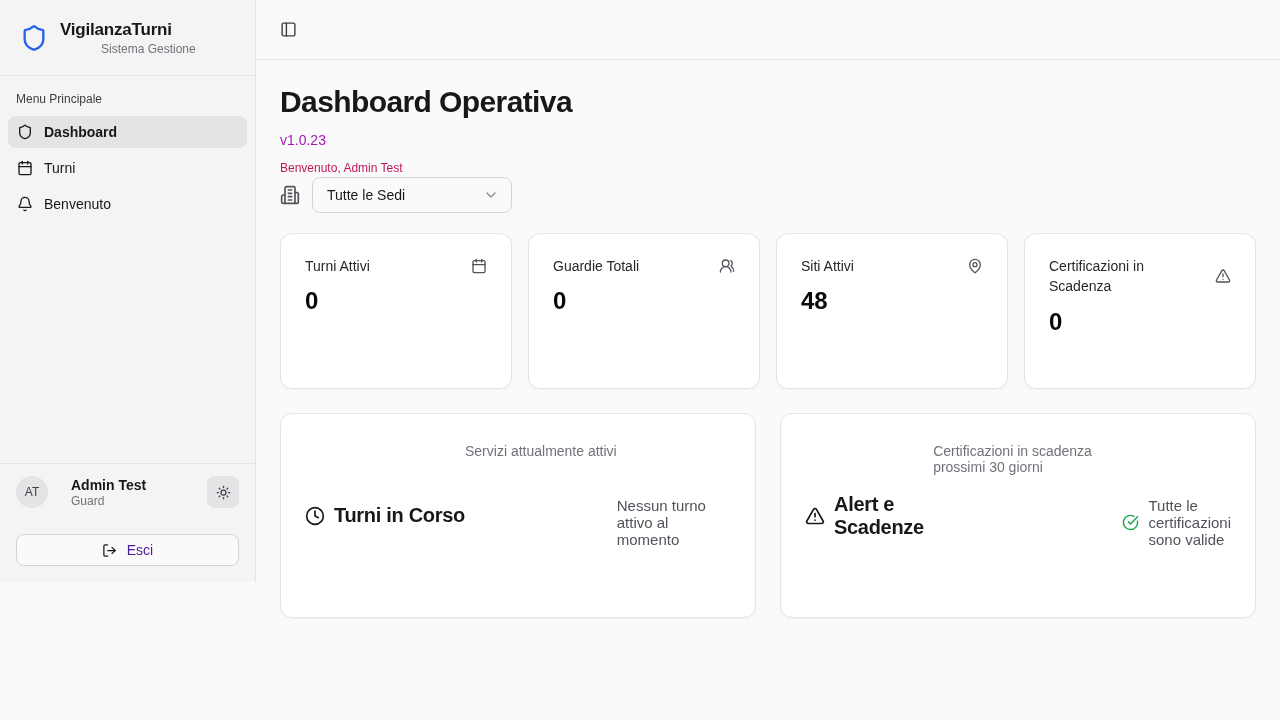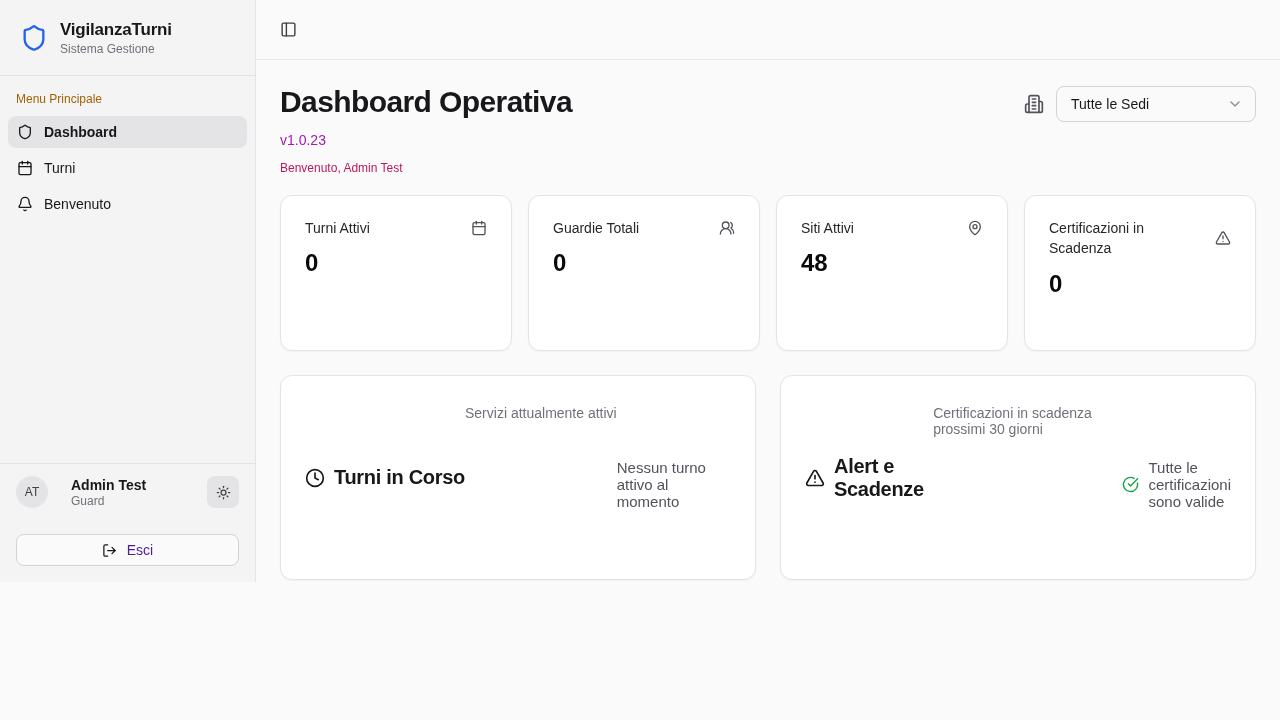--- a/index.html
+++ b/index.html
@@ -20,24 +20,24 @@
     display: flex; flex-direction: column;
   }
   .sidebar-header {
     display: flex; align-items: center; gap: 12px;
     padding: 16px 20px; height: 76px;
     border-bottom: 1px solid #e4e4e7;
   }
   .logo-icon { width: 28px; height: 28px; color: #2563eb; flex: none; }
   .logo-icon svg { width: 28px; height: 28px; display: block; }
   .app-name { font-size: 17px; font-weight: 700; color: #18181b; letter-spacing: -0.2px; }
-  .app-tagline { font-size: 12px; color: #71717a; margin-top: 2px; }
+  .app-tagline { font-size: 12px; color: #71717a; margin-top: 2px; margin-left: 41px; }
 
   .sidebar-menu { flex: 1; padding: 16px 8px 0 8px; }
-  .menu-label { font-size: 12px; color: #a16207; padding: 0 8px 10px 8px; }
+  .menu-label { font-size: 12px; color: #404040; padding: 0 8px 10px 8px; }
   .menu-item {
     display: flex; align-items: center; gap: 11px;
     height: 32px; padding: 0 9px; margin-bottom: 4px;
     border-radius: 8px; cursor: pointer;
     font-size: 14px; color: #18181b;
   }
   .menu-item.active { background: #e4e4e7; font-weight: 600; }
   .menu-item .mi-icon { width: 16px; height: 16px; color: #18181b; flex: none; }
   .menu-item .mi-icon svg { width: 16px; height: 16px; display: block; }
 
@@ -78,21 +78,21 @@
   }
   .panel-toggle {
     width: 28px; height: 28px; border: none; background: transparent; cursor: pointer;
     display: flex; align-items: center; justify-content: center; color: #3f3f46;
     border-radius: 6px; margin-left: -6px;
   }
   .panel-toggle svg { width: 17px; height: 17px; display: block; }
 
   .content { flex: 1; padding: 24px; overflow: hidden; }
 
-  .page-header { display: flex; align-items: flex-start; justify-content: space-between; }
+  .page-header { display: flex; align-items: flex-start; justify-content: space-between; flex-direction: column; }
   .page-title { font-size: 30px; font-weight: 700; letter-spacing: -0.6px; color: #18181b; line-height: 1.2; }
   .page-version { font-size: 14px; color: #a21caf; margin-top: 12px; }
   .page-welcome { font-size: 12px; color: #be185d; margin-top: 13px; }
 
   .header-right { display: flex; align-items: center; gap: 12px; margin-top: 2px; }
   .building-ic { width: 20px; height: 20px; color: #52525b; }
   .building-ic svg { width: 20px; height: 20px; display: block; }
   .site-select {
     width: 200px; height: 36px;
     background: #fafafa; border: 1px solid #d4d4d8; border-radius: 8px;

